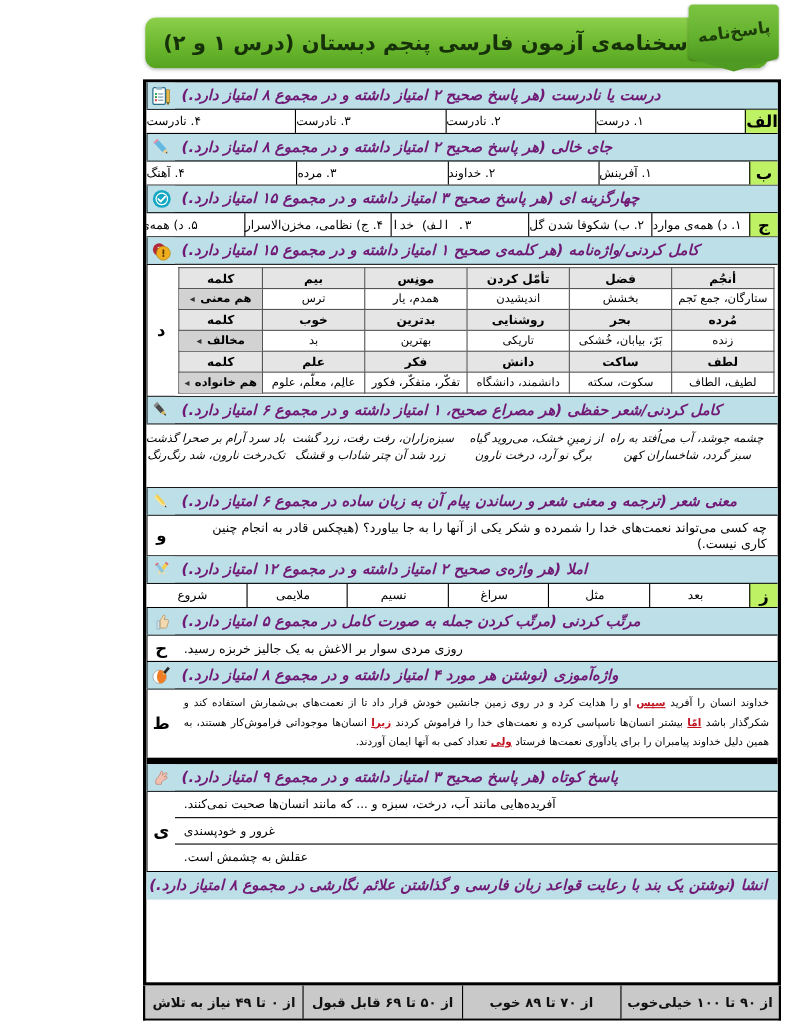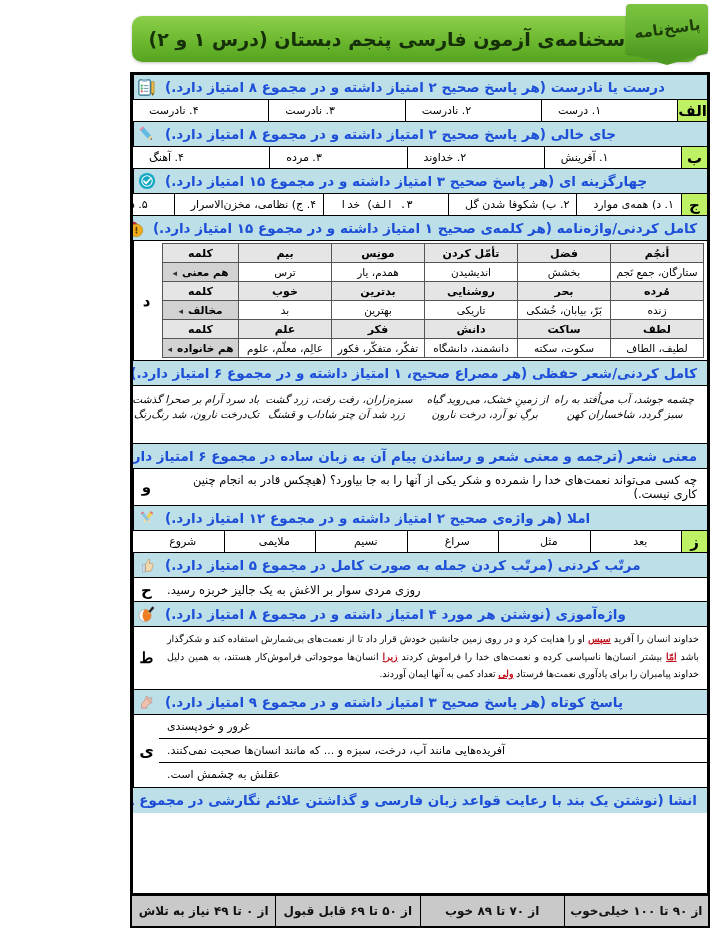--- a/index.html
+++ b/index.html
@@ -107,37 +107,38 @@
     border-left: 1px solid #000;
     display: flex; align-items: center; justify-content: center;
     background: #bddfe8;
   }
   .sec-title {
     flex: 1;
     display: flex; align-items: center; justify-content: flex-end;
     padding: 2px 10px 2px 6px;
     font-size: 13.5px;
     font-weight: bold;
-    color: #1d4ed8;
+    color: #701a75;
     white-space: nowrap;
+    font-style: italic;
   }
 
   
   .ans-row { border-bottom: 1px solid #000; display: flex; align-items: stretch; }
   .letter-cell {
     flex: 0 0 26px;
     border-left: 1px solid #000;
     display: flex; align-items: center; justify-content: center;
     font-size: 15px; font-weight: bold;
     background: #bef264;
   }
   .opt {
     flex: 1;
     border-left: 1px solid #000;
-    padding: 3px 7px 3px 16px;
+    padding: 3px 7px 3px 0;
     font-size: 11px;
     text-align: right;
     display: flex; align-items: center; justify-content: flex-end;
     min-height: 21px;
     white-space: nowrap;
   }
   .opt:last-child { border-left: none; }
 
   
   .vocab-wrap { display: flex; border-bottom: 1px solid #000; }
@@ -193,21 +194,21 @@
     font-size: 15px; font-weight: bold;
   }
   .text-body {
     flex: 1; padding: 4px 10px 4px 8px;
     font-size: 11.5px; text-align: right;
     display: flex; align-items: center; justify-content: flex-end;
     min-height: 23px;
   }
 
   
-  .para-wrap { display: flex; border-bottom: 1px solid #000000; font-family: Liberation Serif, serif; }
+  .para-wrap { display: flex; border-bottom: 6px solid #000000; }
   .para-letter {
     flex: 0 0 26px; border-left: 1px solid #000;
     display: flex; align-items: center; justify-content: center;
     font-size: 15px; font-weight: bold;
   }
   .para-body {
     flex: 1; padding: 4px 8px 5px 8px;
     font-size: 9.5px; line-height: 1.85; text-align: justify;
     text-align-last: right;
   }
@@ -537,22 +538,22 @@
     <div class="sec-head row">
       <div class="sec-title">پاسخ کوتاه (هر پاسخ صحیح ۳ امتیاز داشته و در مجموع  ۹  امتیاز دارد.)</div>
       <div class="sec-icon">
         <svg class="icon-svg" width="19" height="19" viewBox="0 0 20 20" aria-hidden="true">
           <path d="M5 17c-1-3 0-5 1.5-6.5C8 9 9 7.5 9.4 5.6c.3-1.5 2.2-1.4 2.1.3-.1 1.3-.6 2.4-.6 2.4s2-1.6 3.1-2.2c1.2-.7 2.2.7 1.2 1.7-1.1 1-2.4 2.2-2.4 2.2s1.8-.7 2.5-.3c.9.5.4 1.8-.7 2.2-1.4.6-2.8 1.3-3.6 2.4-.7 1-1 1.9-1 2.8z" fill="#f0bfb0" stroke="#b07a69" stroke-width=".6"></path>
         </svg>
       </div>
     </div>
     <div class="multi-wrap">
       <div class="multi-body">
+        <div class="multi-line">آفریده‌هایی مانند آب، درخت، سبزه و ... که مانند انسان‌ها صحبت نمی‌کنند.</div>
         <div class="multi-line">غرور و خودپسندی</div>
-        <div class="multi-line">آفریده‌هایی مانند آب، درخت، سبزه و ... که مانند انسان‌ها صحبت نمی‌کنند.</div>
         <div class="multi-line">عقلش به چشمش است.</div>
       </div>
       <div class="multi-letter">ی</div>
     </div>
 
     <div class="sec-head row" style="border-bottom:none">
       <div class="sec-title">انشا (نوشتن یک بند با رعایت قواعد زبان فارسی و گذاشتن علائم نگارشی در مجموع  ۸  امتیاز دارد.)</div>
       <div class="sec-icon">
         <svg class="icon-svg" width="19" height="19" viewBox="0 0 20 20" aria-hidden="true">
           <rect x="2.5" y="2.5" width="12" height="15" fill="#fff" stroke="#3b7d99" stroke-width="1"></rect>

